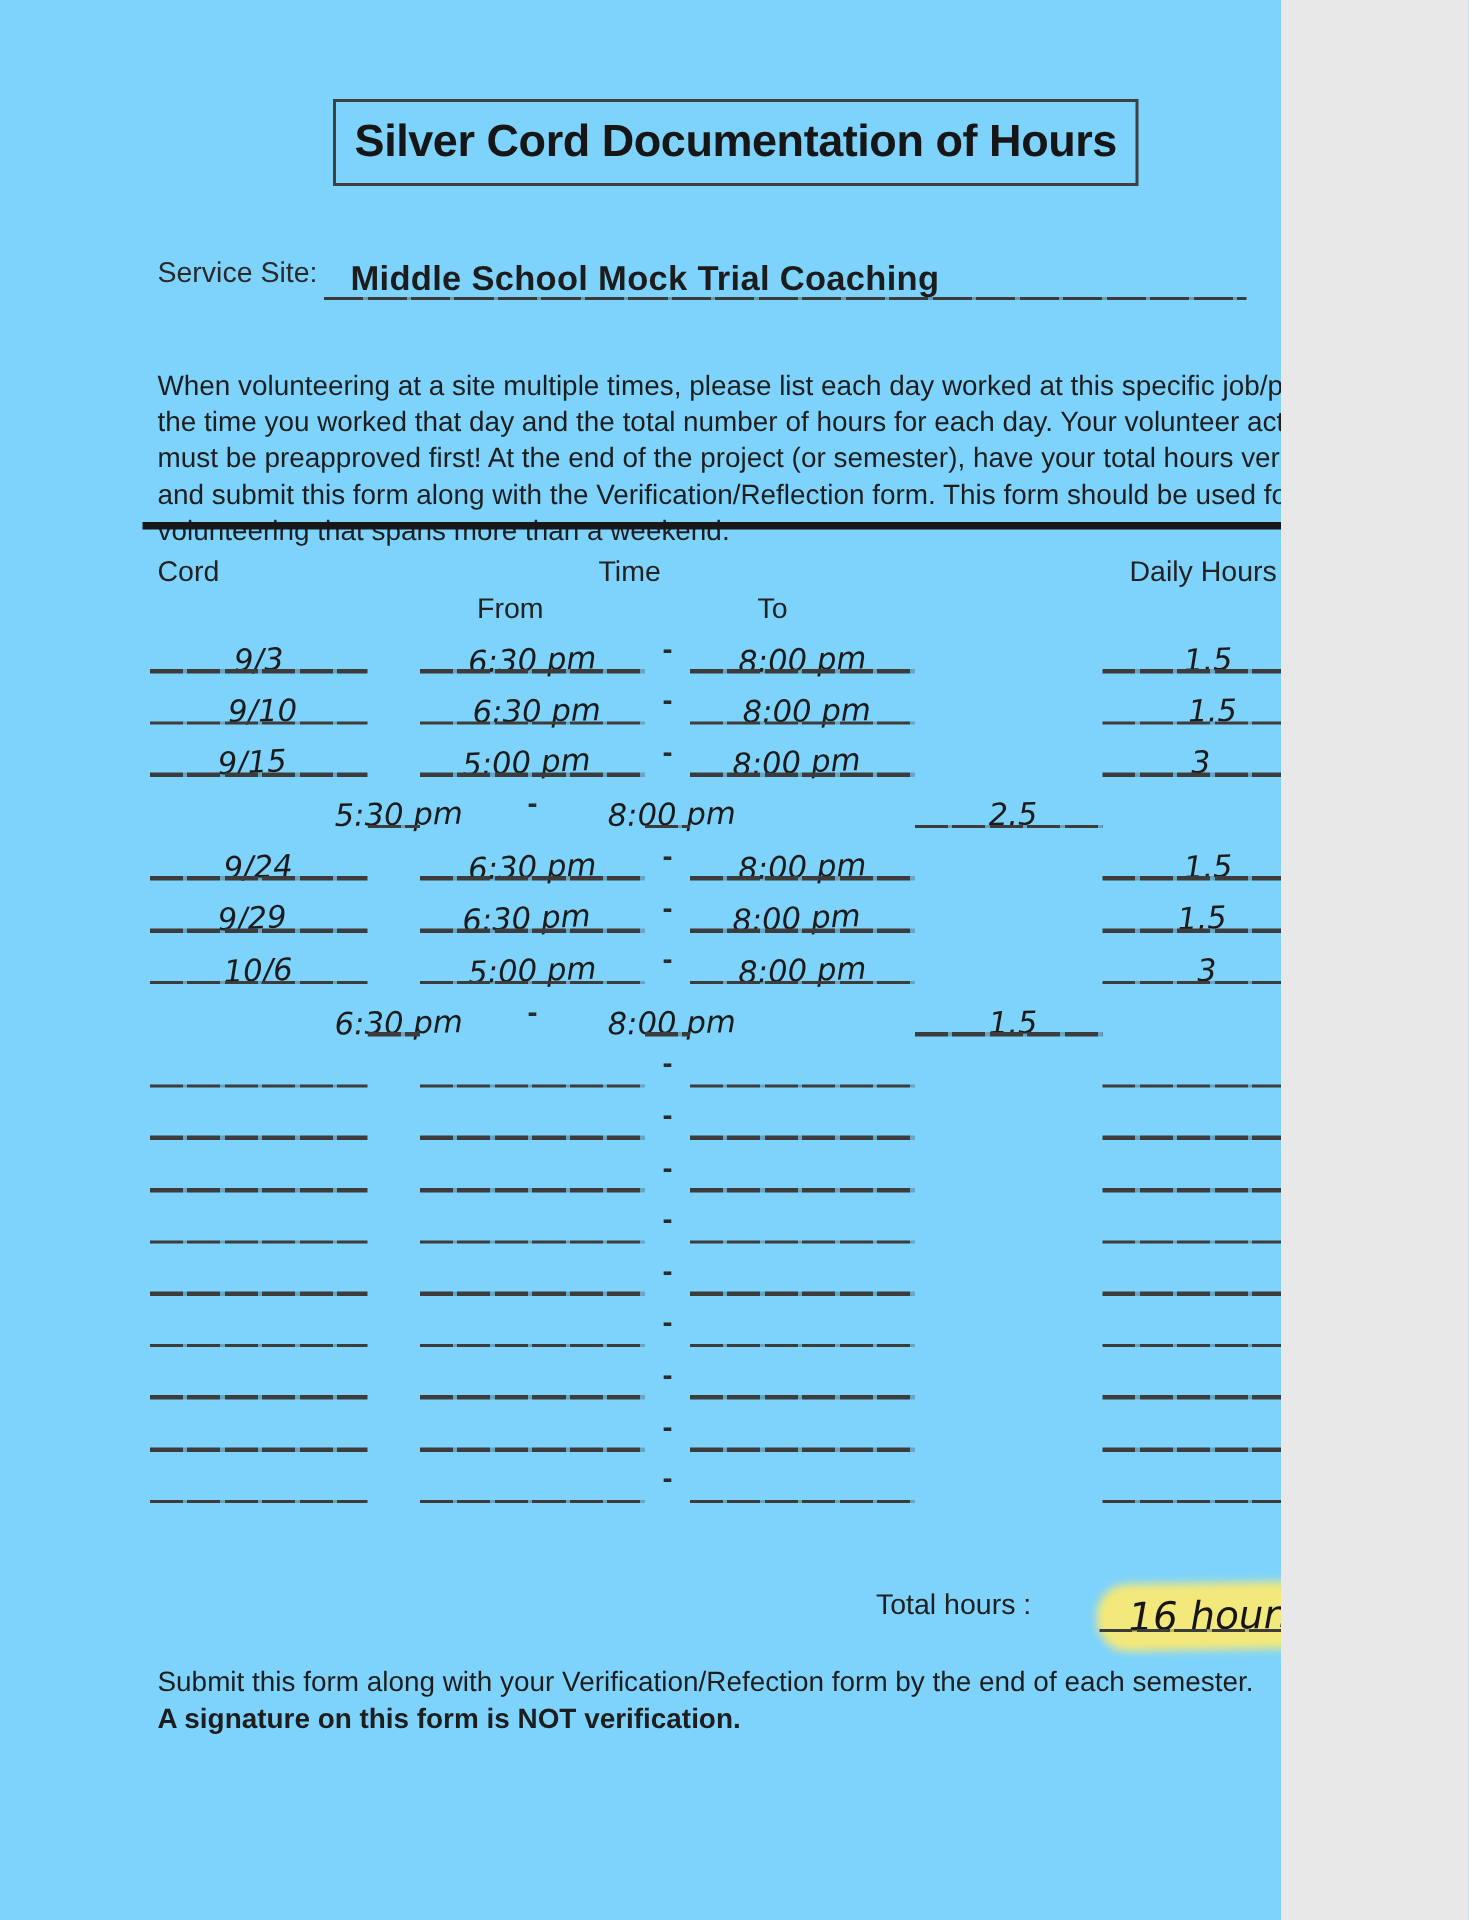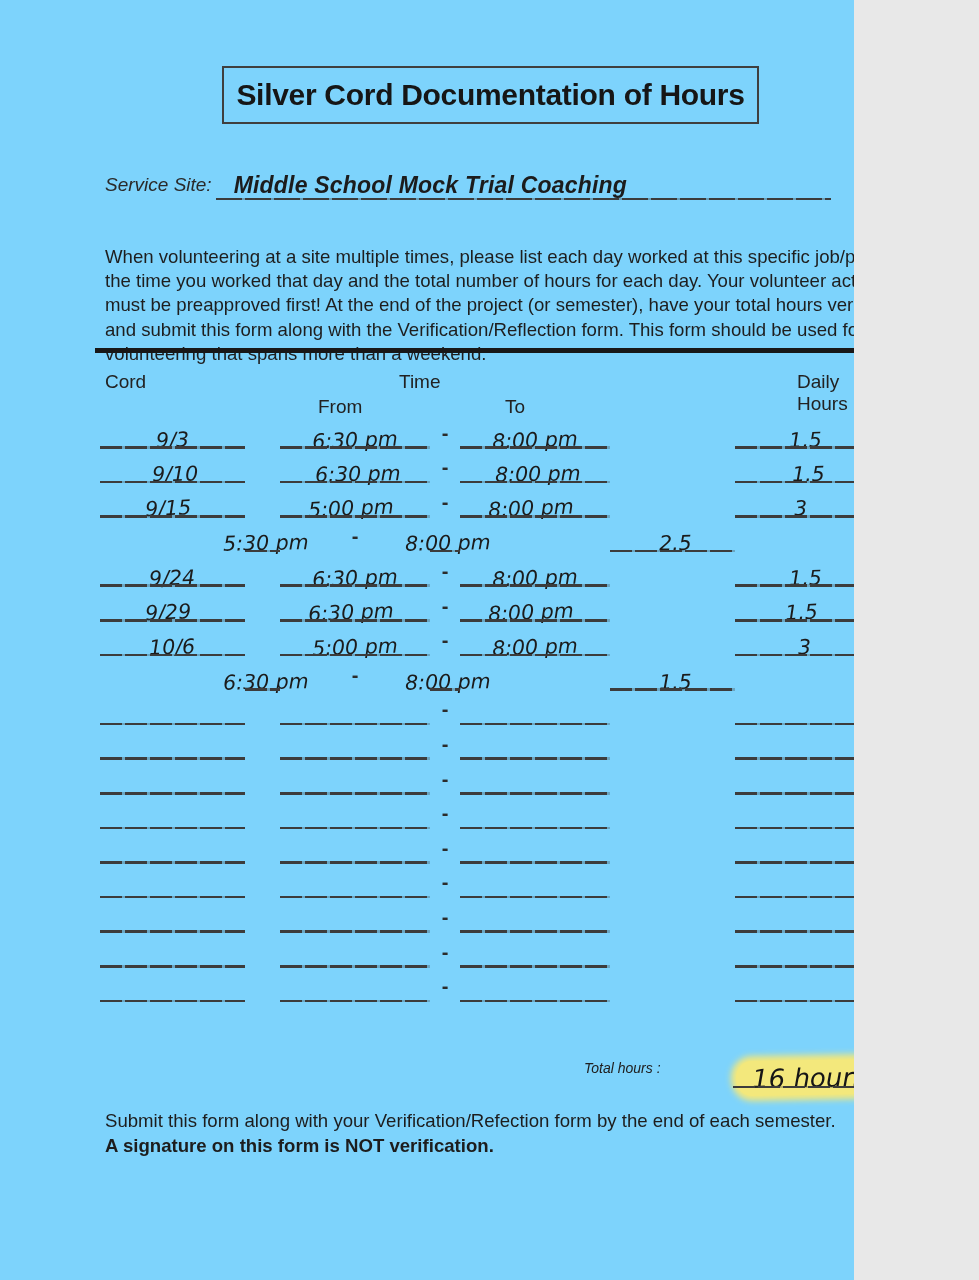--- a/index.html
+++ b/index.html
@@ -25,21 +25,21 @@
   .title-box h1 {
     margin: 0;
     font-size: 30px; font-weight: bold; color: #161616;
     letter-spacing: -0.3px;
   }
 
   
   .service-row {
     position: absolute; left: 105px; top: 172px;
     width: 726px;
-    display: flex; align-items: center; font-style: italic;
+    display: flex; align-items: flex-start;
   }
   .service-label { font-size: 19px; color: #2a2a2a; white-space: nowrap; padding-bottom: 3px; }
   .service-line {
     flex: 1; margin-left: 4px;
     position: relative;
     padding: 0 0 1px 18px;
   }
   .service-line::after {
     content: ""; position: absolute; left: 0; right: 0; bottom: 0; height: 2.4px;
     background: repeating-linear-gradient(90deg, #3b3b3b 0 26px, rgba(59,59,59,0.35) 26px 29px);
@@ -59,21 +59,21 @@
   
   .rule {
     position: absolute; left: 95px; top: 348px;
     width: 790px; height: 5px; background: #181818;
   }
 
   
   .th { position: absolute; font-size: 19px; color: #222; }
   .th-date { left: 105px; top: 371px; }
   .th-time { left: 399px; top: 371px; }
-  .th-hours { left: 797px; top: 371px; }
+  .th-hours { left: 753px; top: 371px; }
   .th-from { left: 318px; top: 396px; }
   .th-to   { left: 505px; top: 396px; }
 
   
   .rows {
     position: absolute; left: 100px; top: 414px; width: 775px;
   }
   .trow {
     display: grid;
     grid-template-columns: 145px 35px 150px 30px 150px 125px 140px;
@@ -99,21 +99,21 @@
     font-size: 20.5px; color: #1b1b1b;
     white-space: nowrap;
     transform: rotate(-2deg) translateY(3px);
   }
   .trow:nth-child(2n) .hw { transform: rotate(-1deg) translate(3px, 3px); }
   .trow:nth-child(3n) .hw { transform: rotate(-2.5deg) translate(-4px, 2px); }
 
   
   .total-label {
     position: absolute; left: 584px; top: 1060px;
-    font-size: 14px; color: #202020; font-style: italic;
+    font-size: 19px; color: #202020;
   }
   .total-line {
     position: absolute; left: 733px; top: 1036px;
     width: 152px; height: 52px;
     display: flex; align-items: flex-end; justify-content: center;
   }
   .total-line::after {
     content: ""; position: absolute; left: 0; right: 0; bottom: 0; height: 2.5px;
     background: repeating-linear-gradient(90deg, #3c3c3c 0 22px, rgba(60,60,60,0.3) 22px 25px);
   }

